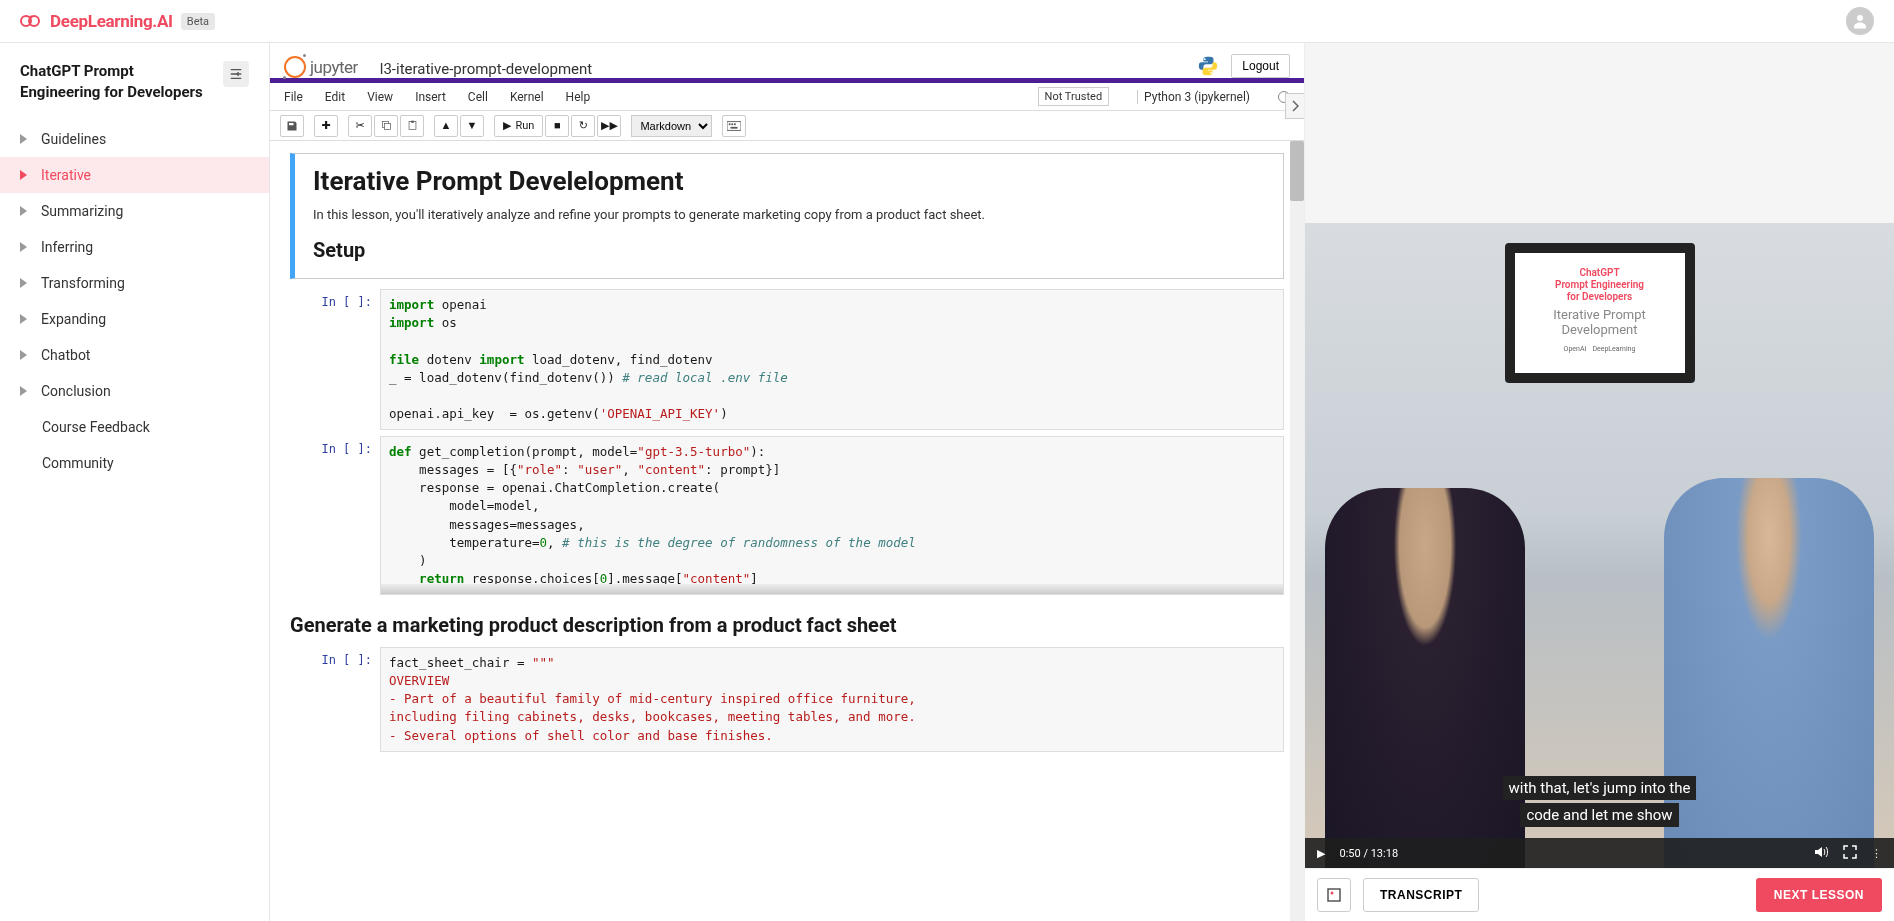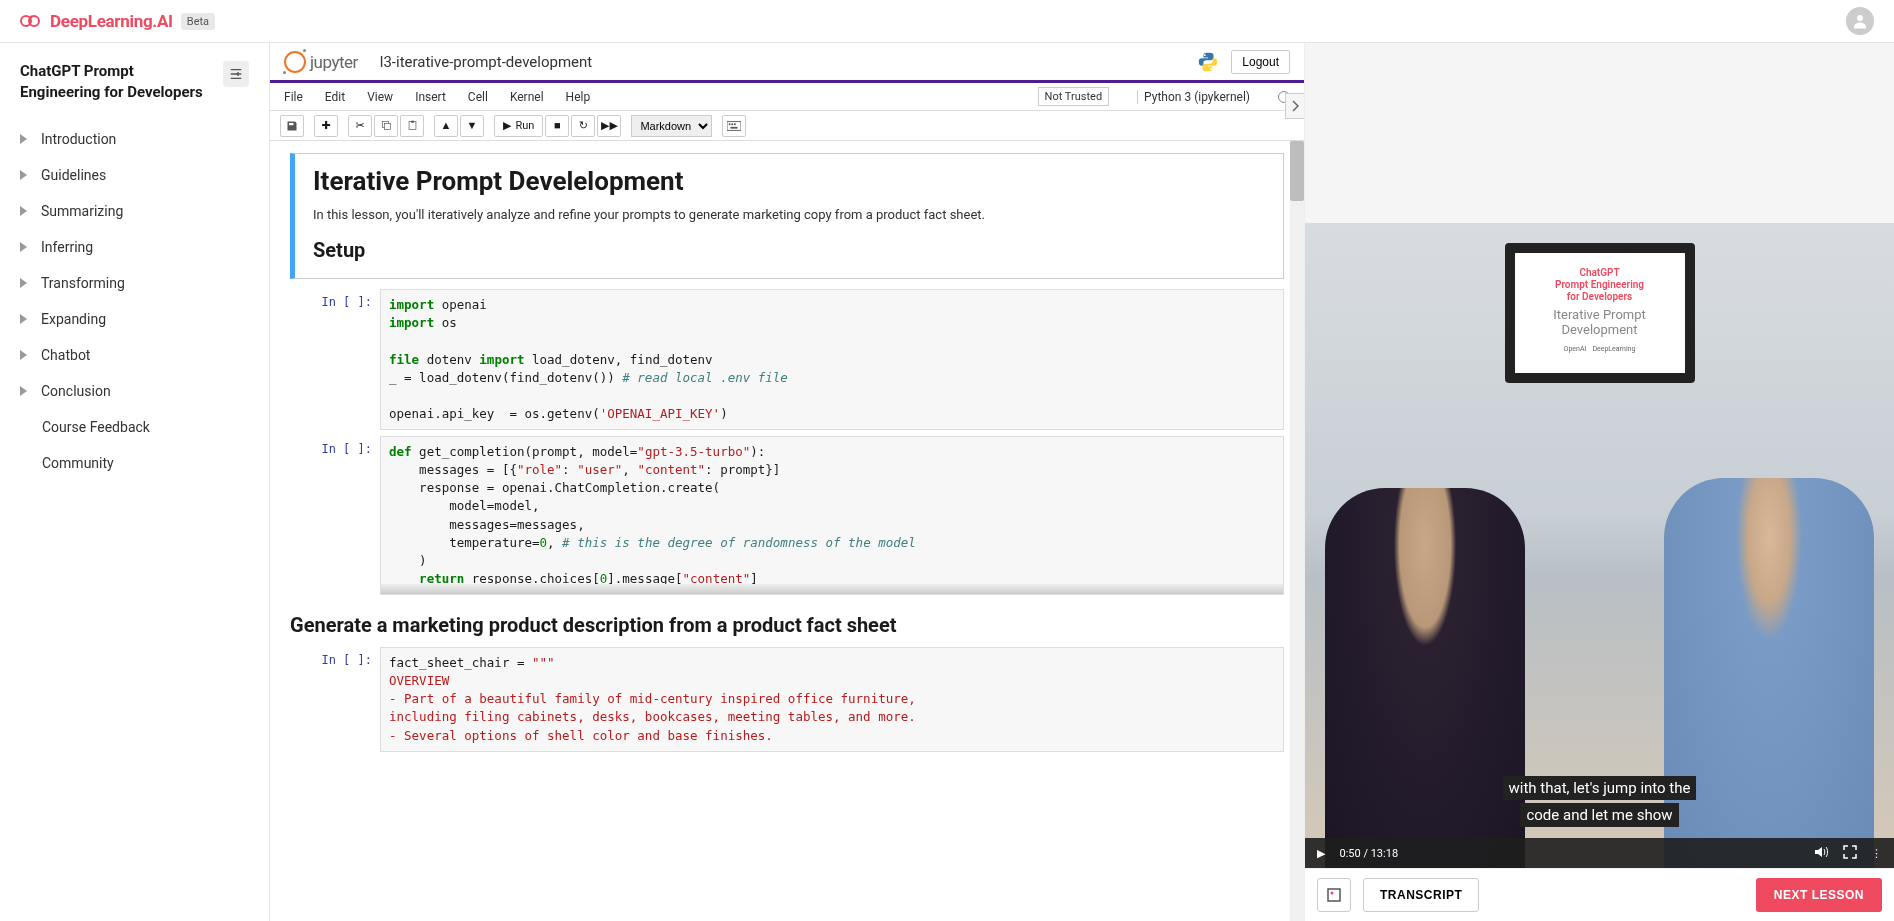--- a/index.html
+++ b/index.html
@@ -15,21 +15,21 @@
 .course-title-row { display: flex; align-items: flex-start; justify-content: space-between; padding: 0 20px 18px 20px; }
 .course-title { font-size: 15px; font-weight: 700; line-height: 1.4; }
 .collapse-btn { width: 26px; height: 26px; background: #eee; border-radius: 4px; display: flex; align-items: center; justify-content: center; flex-shrink: 0; margin-left: 10px; cursor: pointer; }
 .nav-item { display: flex; align-items: center; gap: 14px; padding: 10px 20px; font-size: 14px; color: #333; cursor: pointer; }
 .nav-item.active { background: #fde9ec; color: #ef4a60; }
 .nav-item .tri { width: 0; height: 0; border-left: 7px solid #999; border-top: 5px solid transparent; border-bottom: 5px solid transparent; }
 .nav-item.active .tri { border-left-color: #ef4a60; }
 .nav-item.no-icon { padding-left: 42px; }
 .main { flex: 1; display: flex; position: relative; }
 .notebook-pane { flex: 1; position: relative; overflow: hidden; }
-.jp-header { height: 40px; display: flex; align-items: center; padding: 0 14px; gap: 14px; border-bottom: 3px solid #4c1d95; }
+.jp-header { height: 40px; display: flex; align-items: flex-end; padding: 0 14px; gap: 14px; border-bottom: 5px solid #4c1d95; }
 .jp-logo { display: flex; align-items: center; gap: 4px; }
 .jp-logo-icon { width: 22px; height: 22px; border: 2.5px solid #f37626; border-radius: 50%; position: relative; }
 .jp-logo-icon::before, .jp-logo-icon::after { content:''; position:absolute; width:3px; height:3px; background:#888; border-radius:50%; }
 .jp-logo-icon::before { top:-4px; right:-2px; }
 .jp-logo-icon::after { bottom:-3px; left:-3px; }
 .jp-logo-text { font-size: 17px; color: #666; font-weight: 400; letter-spacing: -0.5px; }
 .nb-name { font-size: 15px; color: #333; margin-left: 8px; }
 .jp-right { margin-left: auto; display: flex; align-items: center; gap: 12px; }
 .py-icon { width: 22px; height: 22px; }
 .logout-btn { border: 1px solid #ccc; background: #fff; padding: 4px 10px; font-size: 12px; cursor: pointer; border-radius: 2px; }
@@ -112,25 +112,25 @@
       <div class="collapse-btn">
         <svg width="14" height="14" viewBox="0 0 16 16">
             <path d="M2 3h12M2 8h12M2 13h12" stroke="#555" stroke-width="1.5"></path>
             <path d="M11 6l-2 2 2 2" stroke="#555" stroke-width="1.5" fill="none"></path>
           </svg>
       </div>
     </div>
     <div id="nav-list">
         <div class="nav-item">
           <div class="tri"></div>
-          <span>Introduction</span>
-        </div>
-        <div class="nav-item">
-          <div class="tri"></div>
           <span>Guidelines</span>
+        </div>
+        <div class="nav-item active">
+          <div class="tri"></div>
+          <span>Iterative</span>
         </div>
         <div class="nav-item">
           <div class="tri"></div>
           <span>Summarizing</span>
         </div>
         <div class="nav-item">
           <div class="tri"></div>
           <span>Inferring</span>
         </div>
         <div class="nav-item">

